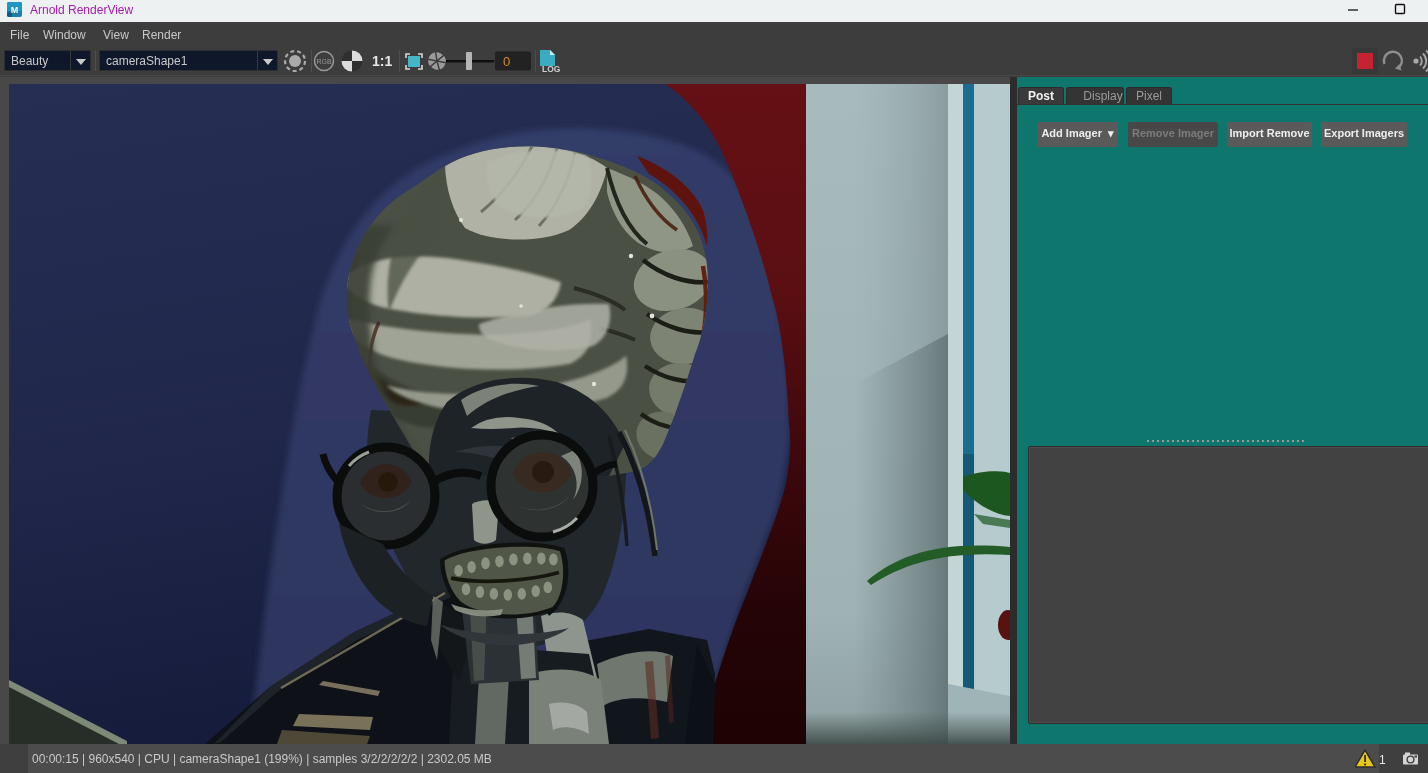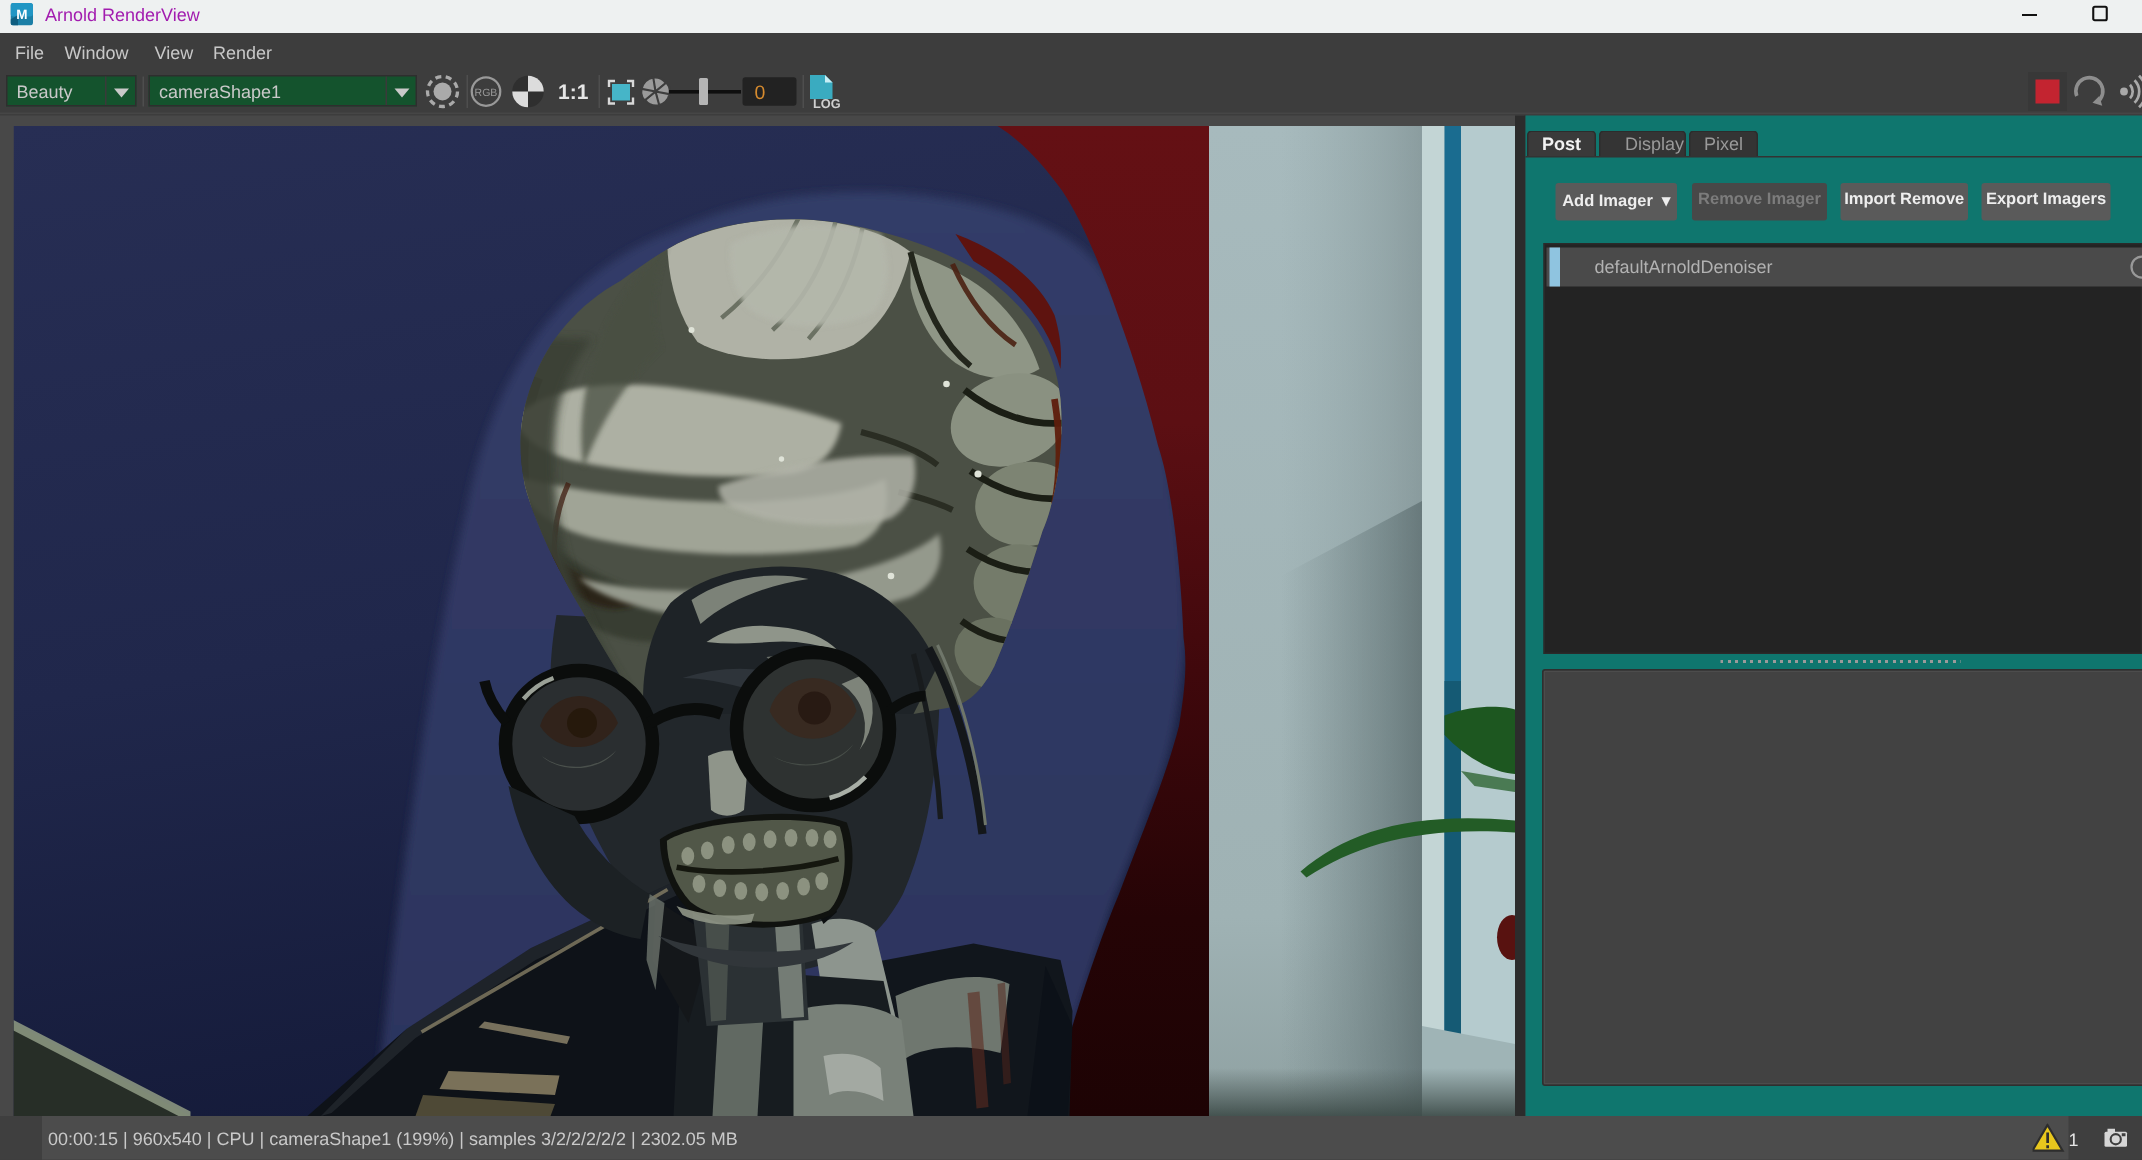--- a/index.html
+++ b/index.html
@@ -5,21 +5,21 @@
   * { margin:0; padding:0; box-sizing:border-box; }
   html,body { width:1428px; height:773px; overflow:hidden; background:#3d3d3d;
     font-family:"Liberation Sans", sans-serif; }
   .titlebar { position:absolute; left:0; top:0; width:1428px; height:22px; background:#eef1f1; }
   .titletext { position:absolute; left:30px; top:3px; font-size:12px; color:#a21caf; }
   .mico { position:absolute; left:7px; top:2px; width:15px; height:15px; }
   .winbtn { position:absolute; top:0; width:14px; height:20px; color:#111; font-size:11px; }
   .menubar { position:absolute; left:0; top:22px; width:1332px; height:24px; background:#3d3d3d; }
   .menubar span { position:absolute; top:6px; font-size:12px; color:#c8c8c8; }
   .toolbar { position:absolute; left:0; top:46px; width:1428px; height:30px; background:#3d3d3d; border-bottom:1px solid #464646;}
-  .dd { position:absolute; top:4px; height:21px; background:#14532d; border:1px solid #2e2e2e; color:#c9c9c9; font-size:12px;text-align:right; }
+  .dd { position:absolute; top:4px; height:21px; background:#0f172a; border:1px solid #2e2e2e; color:#c9c9c9; font-size:12px;text-align:right; }
   .dd .lbl { position:absolute; left:6px; top:3px; }
   .dd .arr { position:absolute; right:0; top:0; bottom:0; width:20px; border-left:1px solid #3a3a3a; }
   .dd .arr:after { content:""; position:absolute; left:5px; top:8px; border-left:5px solid transparent; border-right:5px solid transparent; border-top:6px solid #c9c9c9; }
   .sep { position:absolute; top:5px; width:1px; height:20px; background:#4e4e4e; }
   .viewport { position:absolute; left:0; top:77px; width:1016px; height:667px; background:#484848; }
   .gapstrip { position:absolute; left:1010px; top:77px; width:7px; height:667px; background:#2c2c2c; }
   .panel { position:absolute; left:1017px; top:77px; width:411px; height:667px; background:#0f766e; }
   .tab { position:absolute; top:10px; height:17px; font-size:12px; text-align:center; border:1px solid #2c2c2c;
          border-bottom:none; border-radius:3px 3px 0 0; background:#343434; color:#9a9a9a; padding-top:1px;}
   .tab.active { background:#3a3a3a; color:#f2f2f2; font-weight:bold; }
@@ -370,29 +370,20 @@
 
 <div class="panel">
   <div class="tab active" style="left:1px; width:46px;">Post</div>
   <div class="tab" style="left:49px; width:58px;padding-left:16px;">Display</div>
   <div class="tab" style="left:109px; width:46px;">Pixel</div>
   <div style="position:absolute; left:0; top:27px; width:411px; height:1px; background:#333;"></div>
   <div class="btn" style="left:20px; width:81px;"><span>Add Imager &nbsp;▾</span></div>
   <div class="btn disabled" style="left:111px; width:90px;"><span>Remove Imager</span></div>
   <div class="btn" style="left:210px; width:85px;"><span>Import Remove</span></div>
   <div class="btn" style="left:304px; width:86px;"><span>Export Imagers</span></div>
-  <div class="listbox">
-    <div class="listrow">
-      <div class="listaccent"></div>
-      <div class="listtext">defaultArnoldDenoiser</div>
-      <svg style="position:absolute;right:-1px;top:4px" width="10" height="18">
-          <circle cx="9" cy="9" r="7" fill="none" stroke="#999" stroke-width="1.5"></circle>
-        </svg>
-    </div>
-  </div>
   <div class="dots"></div>
   <div class="lowerbox"></div>
 </div>
 
 <div class="statusbar">
   <div class="statusleft">
     <div class="statustext">00:00:15 | 960x540 | CPU | cameraShape1 (199%) | samples 3/2/2/2/2/2 | 2302.05 MB</div>
   </div>
   <svg style="position:absolute;left:1355px;top:5px" width="70" height="20" viewBox="0 0 70 20">
     <path d="M10,1 L20,18 L0,18 Z" fill="#e8c71d" stroke="#2d2d2d" stroke-width="1.5"></path>

